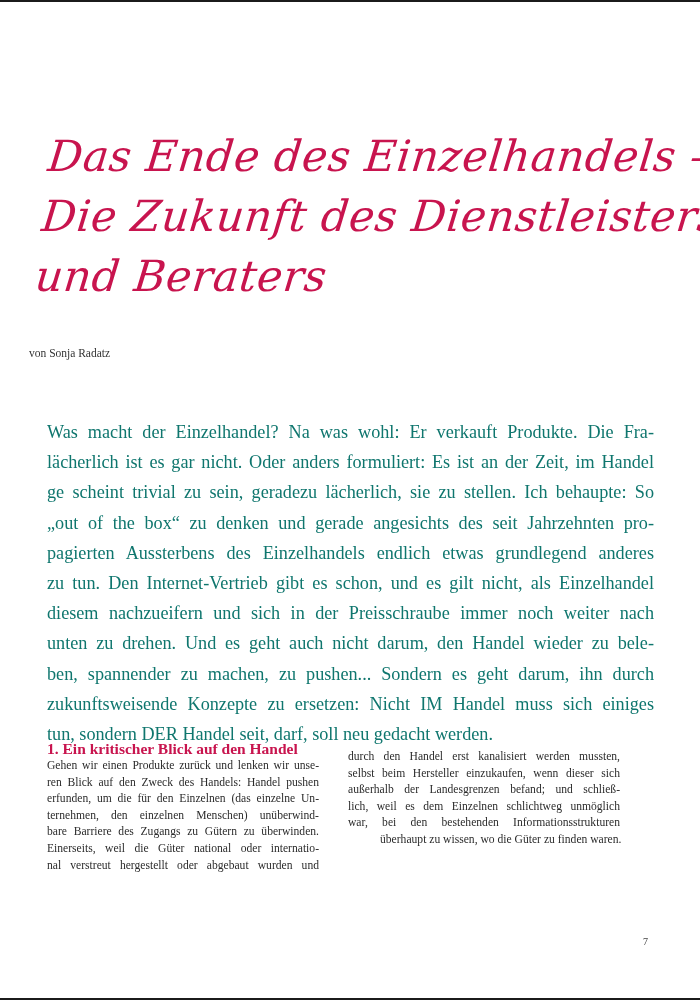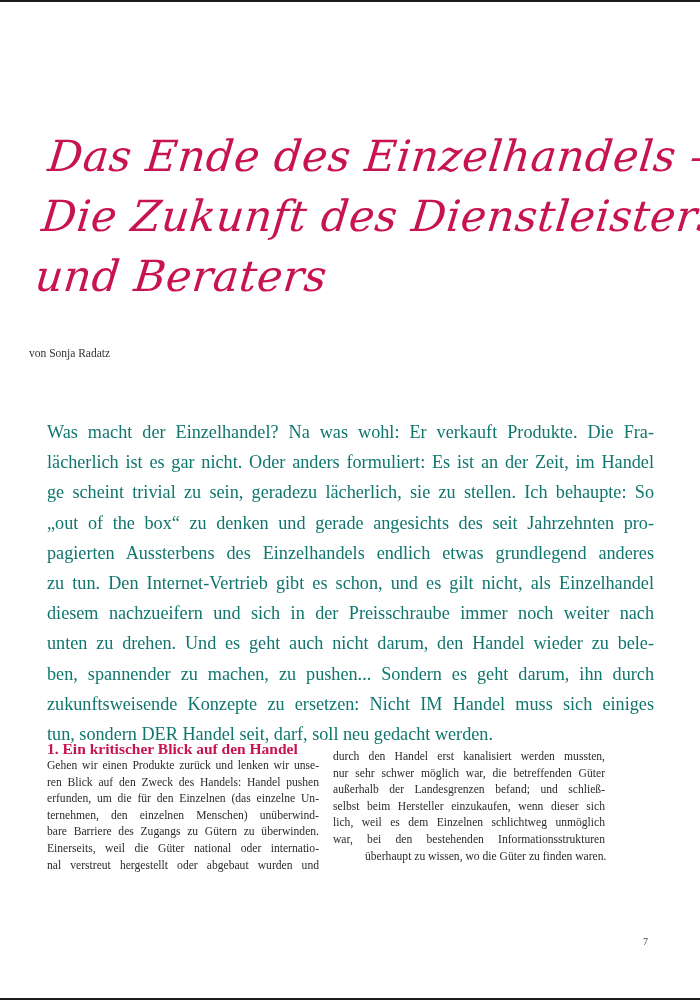--- a/index.html
+++ b/index.html
@@ -28,21 +28,21 @@
       color: #0f766e; text-align: justify; margin-top: 48px;
     }
     .lead .ln { display: block; white-space: nowrap; text-align: justify; text-align-last: justify; }
     .lead .ln.last { text-align-last: left; }
 
     .col {
       position: absolute; top: 740px; width: 272px;
       font-family: "Liberation Serif", serif; font-size: 11.6px; line-height: 16.6px; color: #2b2b2b;
     }
     .col-left { left: 47px; }
-    .col-right { left: 333px; top: 749px; }
+    .col-right { left: 348px; top: 749px; }
     .col .ln { display: block; white-space: nowrap; text-align: justify; text-align-last: justify; }
     .col .ln.last { text-align-last: left; margin-left: 32px; }
     .section-heading {
       display: block; font-family: "Liberation Serif", serif; font-weight: bold;
       color: #c8144e; font-size: 15.5px; line-height: 17px; white-space: nowrap; margin-bottom: 1px;
     }
 
     .page-number {
       position: absolute; left: 643px; top: 936px; font-family: "Liberation Serif", serif;
       font-size: 10px; color: #444;
@@ -81,23 +81,22 @@
   <span class="ln">ren Blick auf den Zweck des Handels: Handel pushen</span>
   <span class="ln">erfunden, um die für den Einzelnen (das einzelne Un-</span>
   <span class="ln">ternehmen, den einzelnen Menschen) unüberwind-</span>
   <span class="ln">bare Barriere des Zugangs zu Gütern zu überwinden.</span>
   <span class="ln">Einerseits, weil die Güter national oder internatio-</span>
   <span class="ln">nal verstreut hergestellt oder abgebaut wurden und</span>
 </div>
 
 <div class="col col-right">
   <span class="ln">durch den Handel erst kanalisiert werden mussten,</span>
-  <span class="ln">nur sehr schwer möglich war, die betreffenden Güter</span>
+  <span class="ln">selbst beim Hersteller einzukaufen, wenn dieser sich</span>
   <span class="ln">außerhalb der Landesgrenzen befand; und schließ-</span>
-  <span class="ln">selbst beim Hersteller einzukaufen, wenn dieser sich</span>
   <span class="ln">lich, weil es dem Einzelnen schlichtweg unmöglich</span>
   <span class="ln">war, bei den bestehenden Informationsstrukturen</span>
   <span class="ln last">überhaupt zu wissen, wo die Güter zu finden waren.</span>
 </div>
 
 <div class="page-number">7</div>
 
 <div class="edge-bottom"></div>
 
 </body></html>

